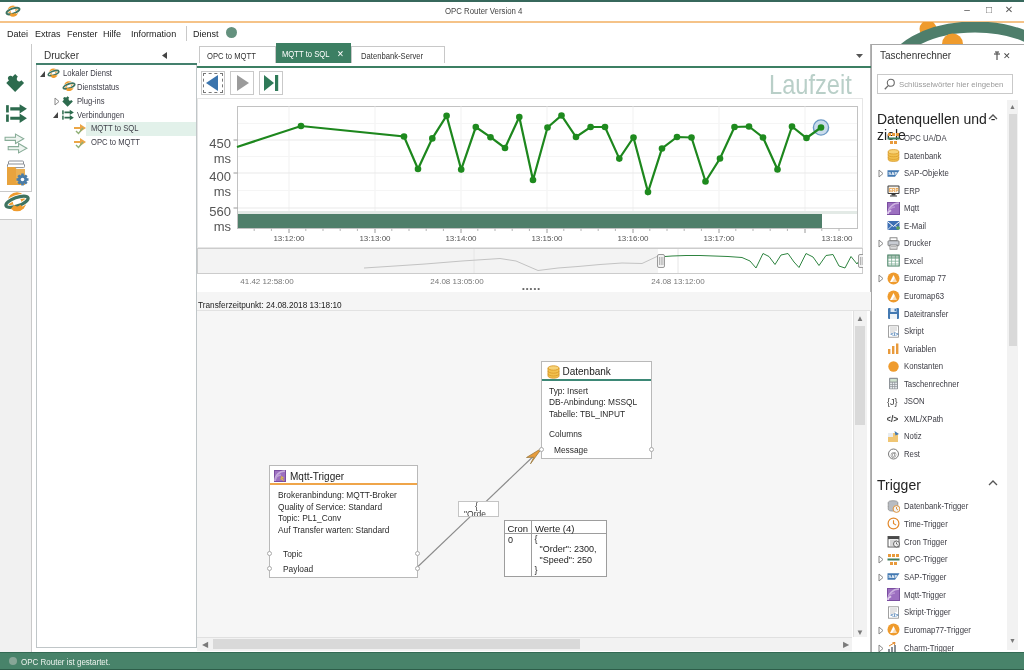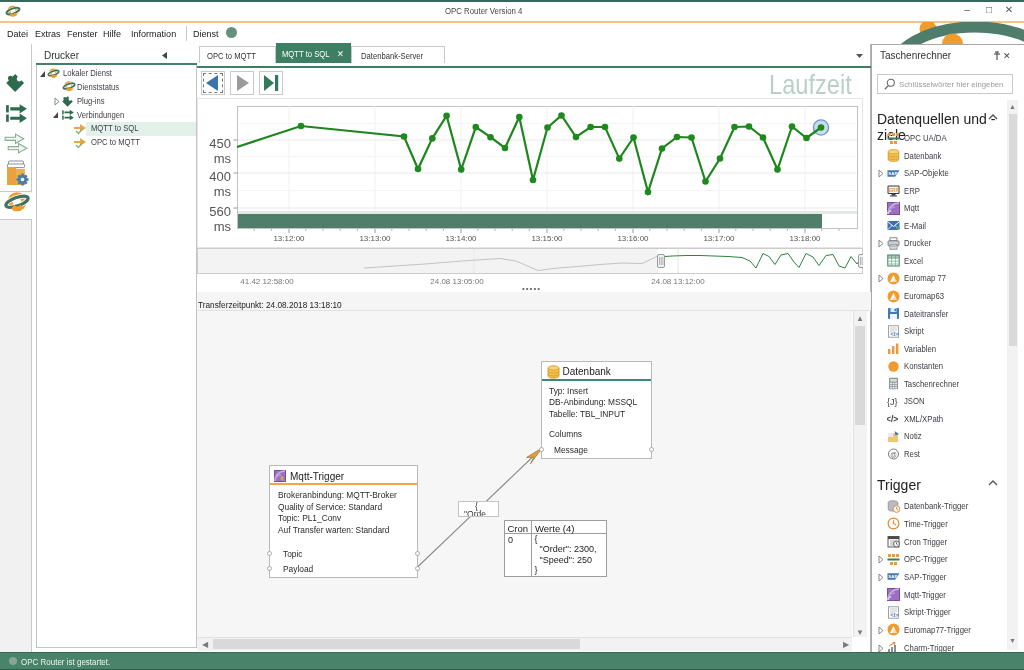--- a/index.html
+++ b/index.html
@@ -305,21 +305,21 @@
 </svg>
 <div class="abs ylab" style="left:201px;top:136px;">450 ms</div>
 <div class="abs ylab" style="left:201px;top:169px;">400 ms</div>
 <div class="abs ylab" style="left:201px;top:204px;">560 ms</div>
 <div class="abs xlab" style="left:267px;">13:12:00</div>
     <div class="abs xlab" style="left:353px;">13:13:00</div>
     <div class="abs xlab" style="left:439px;">13:14:00</div>
     <div class="abs xlab" style="left:525px;">13:15:00</div>
     <div class="abs xlab" style="left:611px;">13:16:00</div>
     <div class="abs xlab" style="left:697px;">13:17:00</div>
-    <div class="abs xlab" style="left:783px;">13:18:00</div>
+    <div class="abs xlab" style="left:815px;">13:18:00</div>
 
 <svg class="abs" style="left:197px;top:248px;" width="666" height="26" viewBox="0 0 666 26">
 <rect x="0" y="0" width="666" height="26" fill="#fff"></rect>
 <rect x="0" y="0" width="461" height="26" fill="#f3f3f3"></rect>
 <rect x="0.5" y="0.5" width="665" height="25" fill="none" stroke="#cccccc"></rect>
 <line x1="277" y1="1" x2="277" y2="25" stroke="#e6e6e6"></line>
       <line x1="481" y1="1" x2="481" y2="25" stroke="#e6e6e6"></line>
 <polyline points="167,20 198,18 228,16 265,13 303,10.5 319,13 341,22.5 361,20 381,18.5 403,16.5 425,15 445,15.5 461,8" fill="none" stroke="#c3c3c3" stroke-width="1"></polyline>
 <polyline points="461,9 475,8 489,7.5 503,7.5 517,8 531,8.5 545,9.5 553,13 559,20 566,5.5 572,8.5 578,16.5 584,7 591,5.5 597,14 602,19.5 609,5.5 616,9 622,17.5 629,7.5 636,6.5 642,18 648,20 654,8.5 660,16 663,11" fill="none" stroke="#2e8440" stroke-width="1"></polyline>
 <g>

